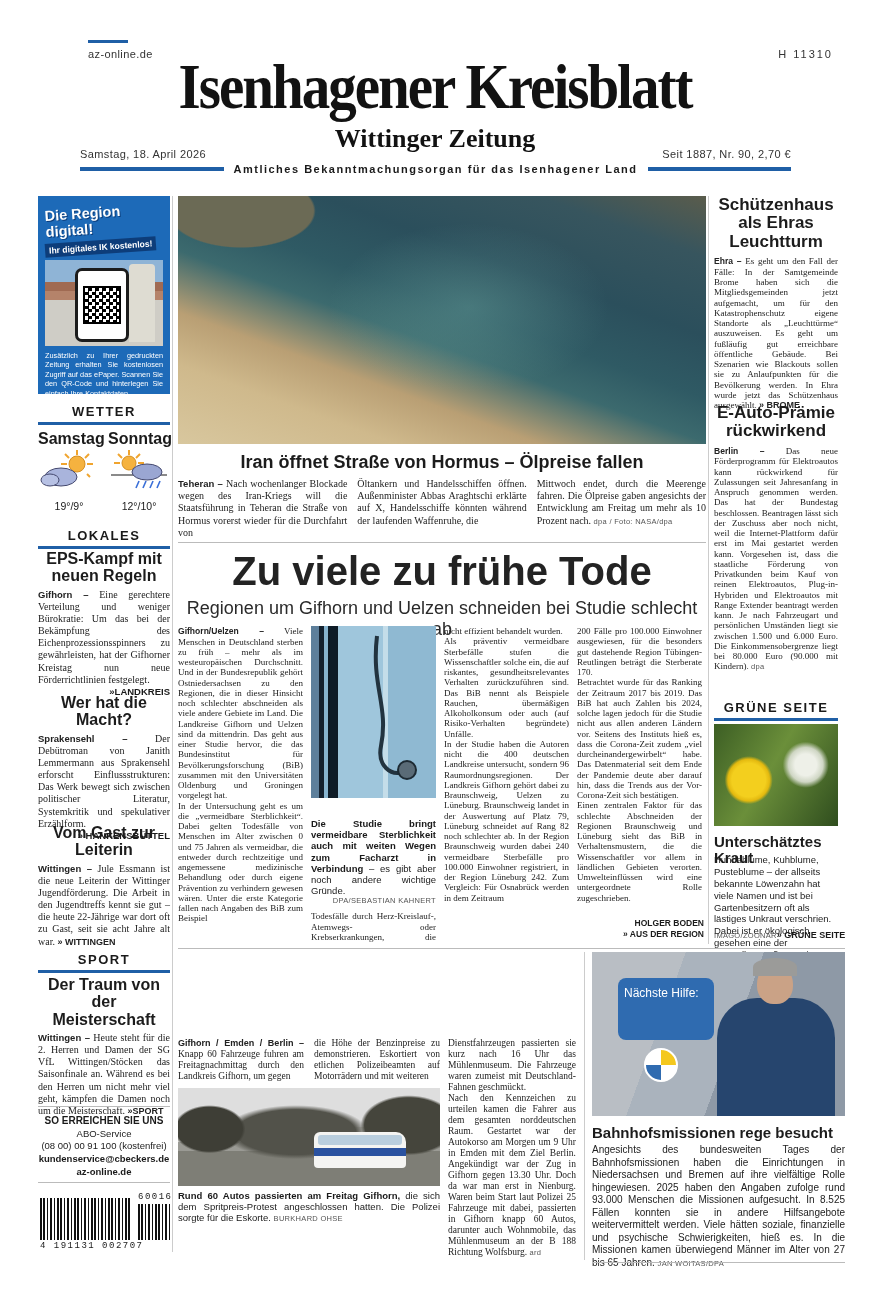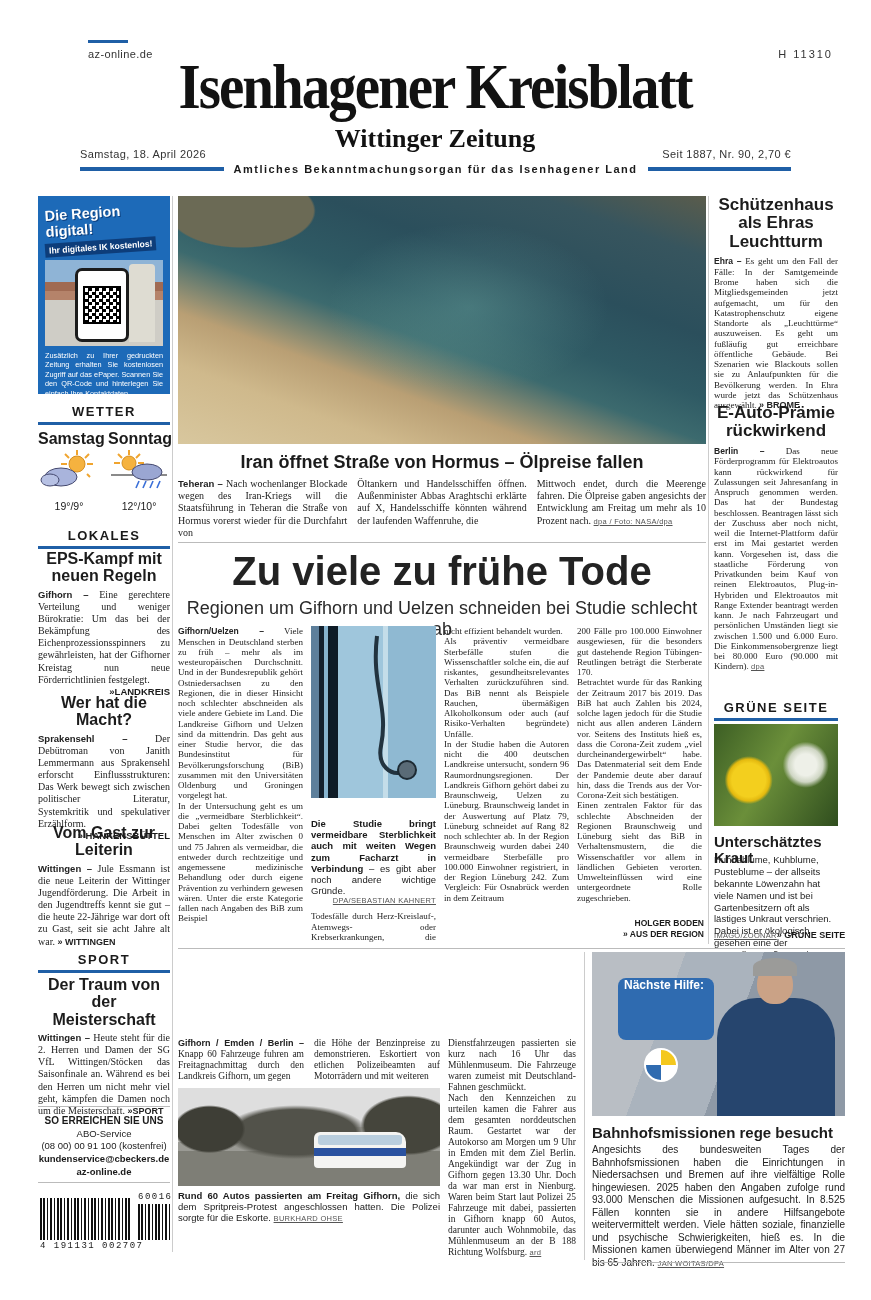--- a/index.html
+++ b/index.html
@@ -23,21 +23,21 @@
             border-bottom:3px solid #1f5fa6;padding-bottom:3px;}
   .side-title{font-weight:bold;font-size:16px;line-height:1.08;text-align:center;color:#1c1c1c;}
   .serif{font-family:"Liberation Serif",serif;text-align:justify;color:#222;}
   .body10{font-size:10px;line-height:1.22;}
   .body9{font-size:9px;line-height:1.14;}
   .body95{font-size:9.5px;line-height:1.16;}
   .dl{font-family:"Liberation Sans",sans-serif;font-weight:bold;font-size:.95em;}
   .pre{white-space:pre-line;}
   .ref{font-weight:bold;font-size:9.5px;text-align:right;font-family:"Liberation Sans",sans-serif;}
   .ref-inline{font-weight:bold;font-size:9px;font-family:"Liberation Sans",sans-serif;white-space:nowrap;}
-  .credit{font-size:7.5px;color:#555;font-family:"Liberation Sans",sans-serif;letter-spacing:.3px;text-decoration:underline;}
+  .credit{font-size:7.5px;color:#555;font-family:"Liberation Sans",sans-serif;letter-spacing:.3px;}
   .caption{font-size:9.5px;line-height:1.18;font-family:"Liberation Sans",sans-serif;text-align:justify;}
   .caption b{font-weight:bold;}
   
   .promo{background:#1d6ab8;color:#fff;padding:8px 7px 7px;box-sizing:border-box;}
   .promo-title{font-weight:bold;font-size:14.5px;transform:rotate(-4deg);text-shadow:1px 1px 0 #0d3d7a;}
   .promo-sub{display:inline-block;background:#0d3d7a;font-weight:bold;font-size:8.5px;
              padding:2px 4px;transform:rotate(-4deg);margin-top:3px;}
   .promo-photo{position:relative;height:86px;margin-top:6px;
      background:linear-gradient(180deg,#8fb4d6 0 26%,#a06a52 26% 36%,#b5836a 36% 46%,#cfcdc6 46% 100%);}
   .tower{position:absolute;right:8px;top:4px;width:26px;height:78px;background:#dedcd2;border-radius:4px 4px 0 0;}
@@ -73,21 +73,21 @@
      radial-gradient(120px 45px at 45% 45%,#52524a 0 50%,transparent 60%),
      linear-gradient(#dedede 0 40%,#c9c9c5 40% 55%,#9a9a94 55% 64%,#7e7e76 64% 100%);}
   .van{position:absolute;right:34px;bottom:18px;width:92px;height:36px;background:#f4f4f2;border-radius:6px 10px 4px 4px;}
   .van::before{content:"";position:absolute;left:0;top:16px;width:100%;height:8px;background:#2a52a0;}
   .van::after{content:"";position:absolute;left:4px;top:3px;width:84px;height:10px;background:#b9cede;border-radius:3px;}
   .bhf-photo{background:linear-gradient(110deg,#b9bec4 0 30%,#aab3bd 30% 55%,#8e99a6 55% 100%);}
   .person{position:absolute;right:10px;bottom:0;width:118px;height:118px;background:#26456e;border-radius:40px 40px 0 0;}
   .person::before{content:"";position:absolute;left:40px;top:-34px;width:36px;height:40px;background:#caa286;border-radius:50% 50% 45% 45%;}
   .person::after{content:"";position:absolute;left:36px;top:-40px;width:44px;height:18px;background:#9b9b99;border-radius:50% 50% 0 0;}
   .bhf-sign{position:absolute;left:26px;top:26px;width:96px;height:62px;background:#2f6bb0;border-radius:8px;
-            color:#fff;font-weight:bold;font-size:12px;padding:0 6px;box-sizing:border-box;}
+            color:#fff;font-weight:normal;font-size:12px;padding:8px 6px;box-sizing:border-box;}
   .bhf-logo{position:absolute;left:52px;top:96px;width:30px;height:30px;border-radius:50%;
             background:conic-gradient(#f4c81e 0 25%,#fff 25% 50%,#2f6bb0 50% 75%,#fff 75%);border:2px solid #fff;}
   .dand-photo{background:
      radial-gradient(40px 40px at 28% 55%,#f3cf1e 0 42%,#e3b90f 52%,transparent 60%),
      radial-gradient(36px 36px at 74% 40%,#eef0e8 0 30%,#cfd6c4 48%,transparent 64%),
      linear-gradient(120deg,#3c5e24,#6b8f3a 45%,#2f4d1e);}
   
   .contact{text-align:center;line-height:1.35;}
   .contact .c1{font-weight:bold;font-size:10px;}
   .contact .c2{font-size:9.5px;}

